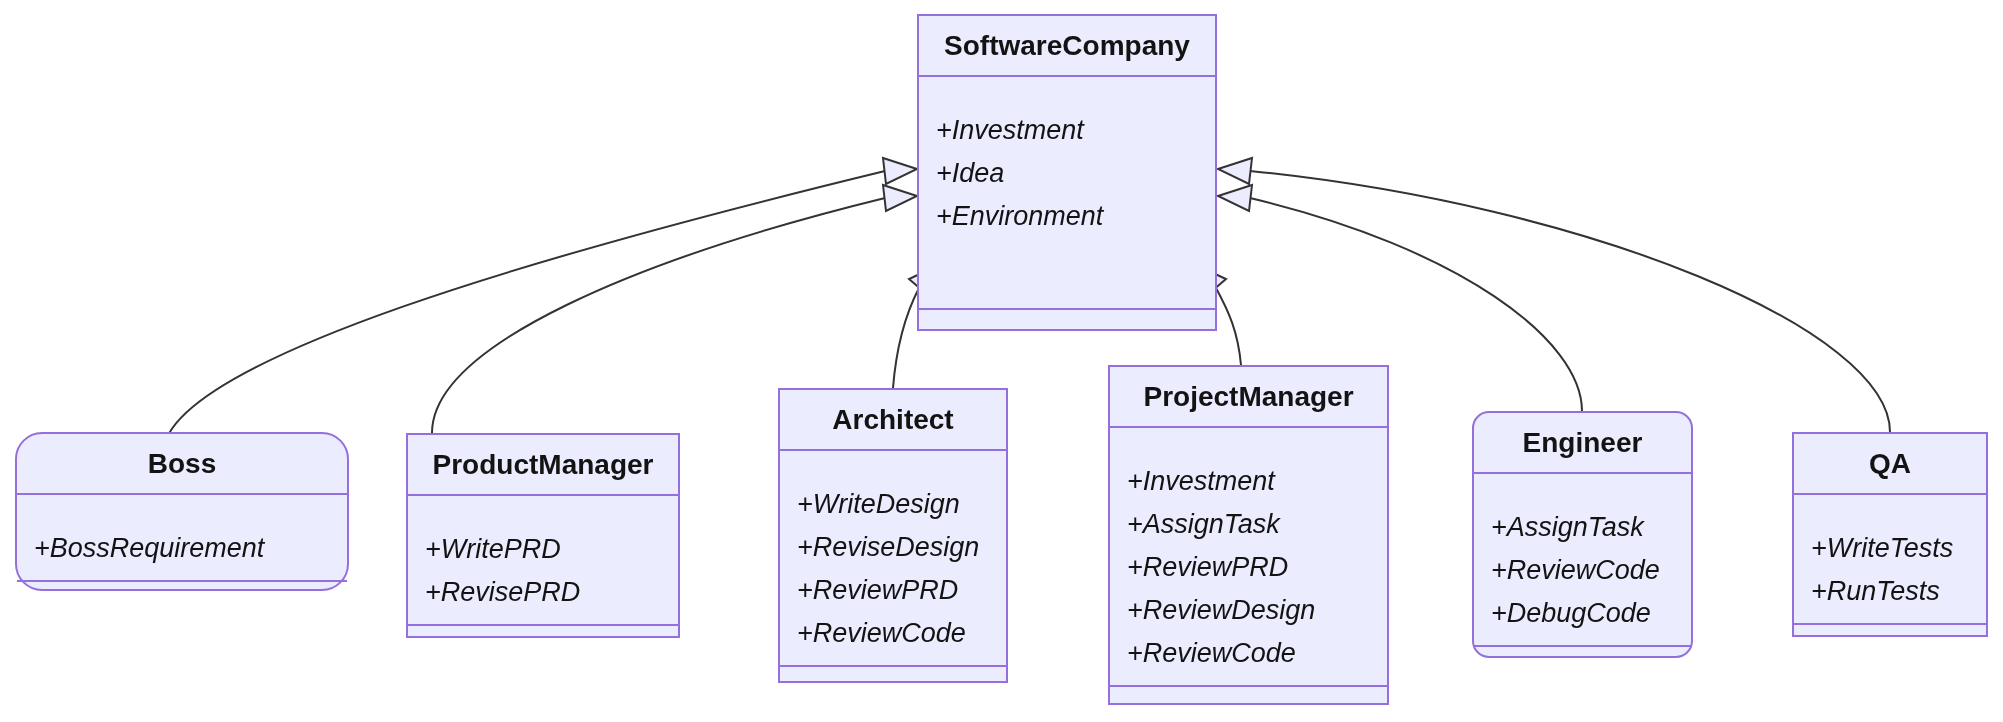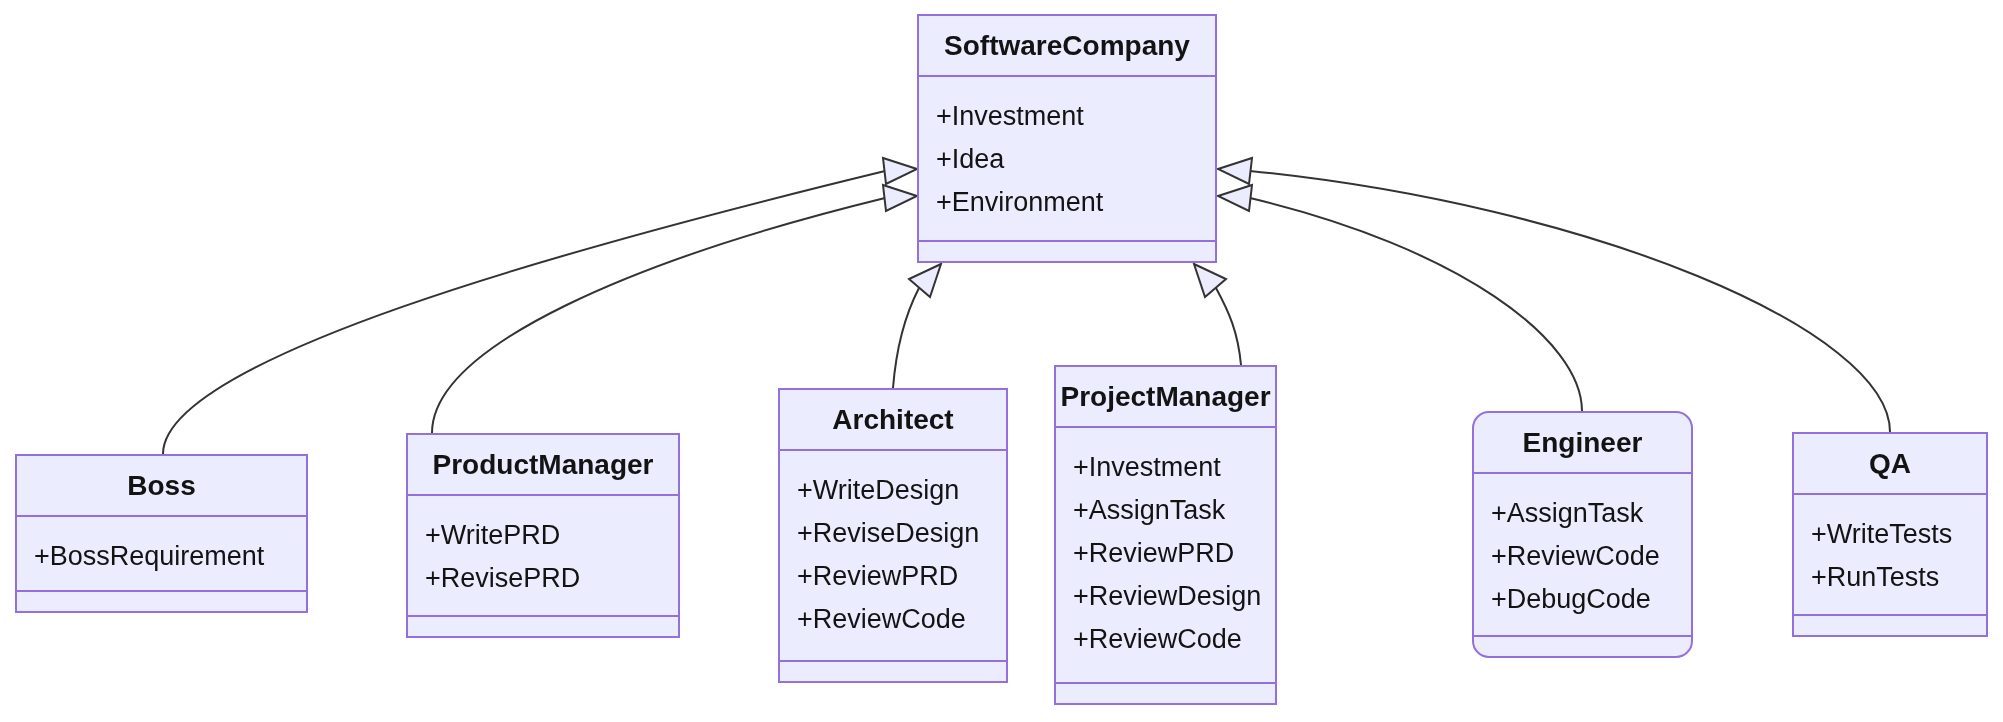--- a/index.html
+++ b/index.html
@@ -27,22 +27,23 @@
     height:59px;
     line-height:59px;
     text-align:center;
     font-weight:bold;
     font-size:28px;
     border-bottom:2px solid #9370DB;
     white-space:nowrap;
   }
   .uml-attrs {
     flex:1 1 auto;
-    padding:18px 10px 10px 17px;
+    padding:32px 10px 10px 17px;
     box-sizing:border-box;
+    font-style:italic;
   }
   .uml-attr {
     font-size:27px;
     line-height:43px;
     white-space:nowrap;
   }
   .uml-methods {
     flex:0 0 auto;
     height:19px;
     border-top:2px solid #9370DB;
@@ -62,31 +63,31 @@
     <path class="edge-path" d="M1890,432 C1890,330 1590,205 1250,171"></path>
 
     <polygon class="arrowhead" points="917,169 883,158 886,184"></polygon>
     <polygon class="arrowhead" points="917,196 883,185 886,211"></polygon>
     <polygon class="arrowhead" points="941,264 909,279 930,297"></polygon>
     <polygon class="arrowhead" points="1194,264 1226,279 1205,297"></polygon>
     <polygon class="arrowhead" points="1218,196 1252,185 1249,211"></polygon>
     <polygon class="arrowhead" points="1218,169 1252,158 1249,184"></polygon>
   </svg>
 
-  <div class="uml-class" style="left:917px; top:14px; width:300px; height:249px;">
+  <div class="uml-class" style="left:917px; top:14px; width:300px; height:317px;">
     <div class="uml-title">SoftwareCompany</div>
     <div class="uml-attrs">
       <div class="uml-attr">+Investment</div>
       <div class="uml-attr">+Idea</div>
       <div class="uml-attr">+Environment</div>
     </div>
     <div class="uml-methods"></div>
   </div>
 
-  <div class="uml-class" style="left:15px; top:454px; width:293px; height:159px;">
+  <div class="uml-class" style="left:15px; top:432px; width:334px; height:159px;border-radius:27px;">
     <div class="uml-title">Boss</div>
     <div class="uml-attrs">
       <div class="uml-attr">+BossRequirement</div>
     </div>
     <div class="uml-methods"></div>
   </div>
 
   <div class="uml-class" style="left:406px; top:433px; width:274px; height:205px;">
     <div class="uml-title">ProductManager</div>
     <div class="uml-attrs">
@@ -100,21 +101,21 @@
     <div class="uml-title">Architect</div>
     <div class="uml-attrs">
       <div class="uml-attr">+WriteDesign</div>
       <div class="uml-attr">+ReviseDesign</div>
       <div class="uml-attr">+ReviewPRD</div>
       <div class="uml-attr">+ReviewCode</div>
     </div>
     <div class="uml-methods"></div>
   </div>
 
-  <div class="uml-class" style="left:1054px; top:365px; width:223px; height:340px;">
+  <div class="uml-class" style="left:1108px; top:365px; width:281px; height:340px;">
     <div class="uml-title">ProjectManager</div>
     <div class="uml-attrs">
       <div class="uml-attr">+Investment</div>
       <div class="uml-attr">+AssignTask</div>
       <div class="uml-attr">+ReviewPRD</div>
       <div class="uml-attr">+ReviewDesign</div>
       <div class="uml-attr">+ReviewCode</div>
     </div>
     <div class="uml-methods"></div>
   </div>

